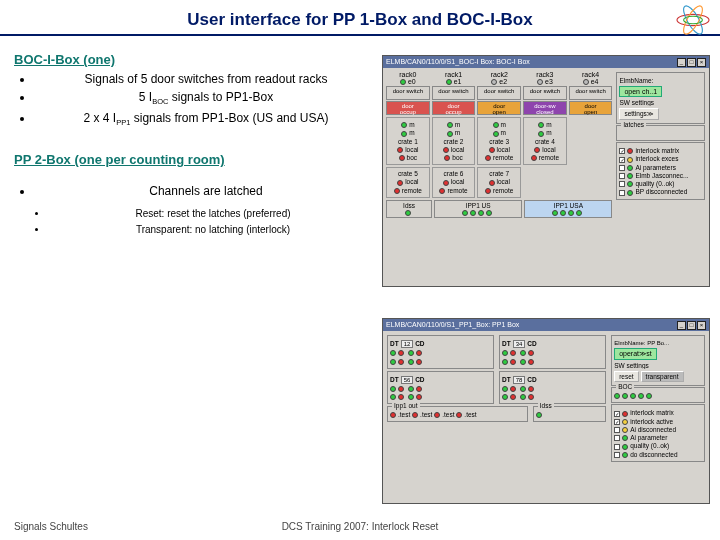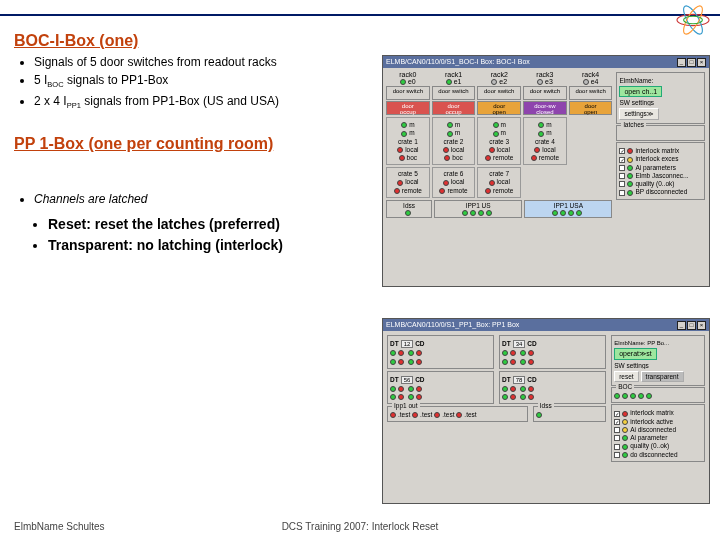--- a/index.html
+++ b/index.html
@@ -30,30 +30,30 @@
     right: 8px;
     top: 4px;
     width: 38px;
     height: 32px;
   }
   .content {
     padding: 10px 0 0 14px;
     width: 378px;
   }
   .sec-head {
-    color: #c2410c;
+    color: #0f766e;
     font-weight: bold;
-    font-size: 16px;
+    font-size: 13px;
     text-decoration: underline;
     margin: 6px 0 4px 0;
   }
-  ul.b { margin: 2px 0 8px 6px; padding-left: 14px; }
+  ul.b { margin: 2px 0 8px 6px; padding-left: 14px; text-align: center; }
   ul.b li { font-size: 12px; line-height: 1.35; color: #000; margin-bottom: 2px; }
   ul.sub { margin: 2px 0 0 20px; padding-left: 14px; }
-  ul.sub li { font-size: 14px; font-weight: bold; }
+  ul.sub li { font-size: 10px; }
   .sub0 { font-size: 7.5px; vertical-align: sub; }
   .foot-l {
     position: absolute;
     left: 14px;
     bottom: 8px;
     font-size: 10px;
     color: #444;
   }
   .foot-c {
     position: absolute;
@@ -176,51 +176,52 @@
     border: 1px solid #777;
     font-size: 6px;
     padding: 0 2px;
     margin-left: 2px;
   }
 </style>
 </head>
 <body>
 
 <div class="title-bar">
+  <span class="title-text">User interface for PP 1-Box and BOC-I-Box</span>
   <svg class="logo" viewBox="0 0 40 34">
     <g stroke-width="1.2" fill="none">
       <ellipse cx="20" cy="17" rx="17" ry="6" stroke="#c33"></ellipse>
       <ellipse cx="20" cy="17" rx="17" ry="6" stroke="#39c" transform="rotate(60 20 17)"></ellipse>
       <ellipse cx="20" cy="17" rx="17" ry="6" stroke="#f93" transform="rotate(-60 20 17)"></ellipse>
       <ellipse cx="20" cy="17" rx="10" ry="4" stroke="#3a3"></ellipse>
     </g>
   </svg>
 </div>
 
 <div class="content">
   <div class="sec-head">BOC-I-Box (one)</div>
   <ul class="b">
     <li>Signals of 5 door switches from readout racks</li>
     <li>5 I<span class="sub0">BOC</span> signals to PP1-Box</li>
     <li>2 x 4 I<span class="sub0">PP1</span> signals from PP1-Box (US and USA)</li>
   </ul>
 
-  <div class="sec-head" style="margin-top:24px;">PP 1-Box (one per counting room)</div>
-
-  <ul class="b" style="margin-top:38px;font-style:italic;">
+  <div class="sec-head" style="margin-top:24px;">PP 2-Box (one per counting room)</div>
+
+  <ul class="b" style="margin-top:16px;">
     <li>Channels are latched</li>
   </ul>
   <ul class="b sub">
     <li>Reset: reset the latches (preferred)</li>
     <li>Transparent: no latching (interlock)</li>
   </ul>
 </div>
 
 <div class="foot-c">DCS Training 2007: Interlock Reset</div>
-<div class="foot-l">ElmbName Schultes</div>
+<div class="foot-l">Signals Schultes</div>
 
 <div class="mockwin" style="left:382px; top:55px; width:328px; height:232px;">
   <div class="mw-titlebar">
     <span>ELMB/CAN0/110/0/S1_BOC-I Box: BOC-I Box</span>
     <span class="wbtns">
       <span class="wbtn">_</span>
       <span class="wbtn">□</span>
       <span class="wbtn">×</span>
     </span>
   </div>

